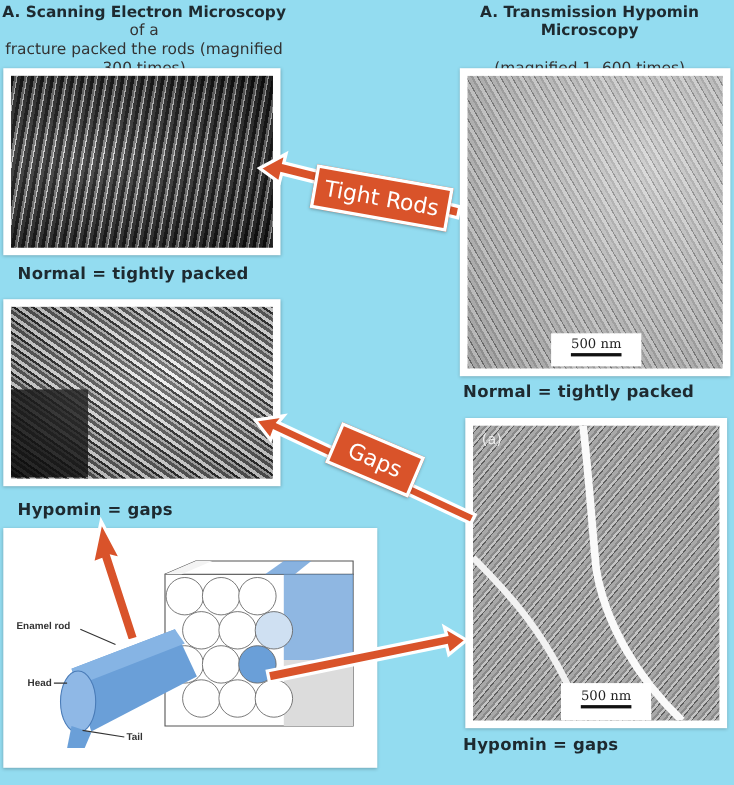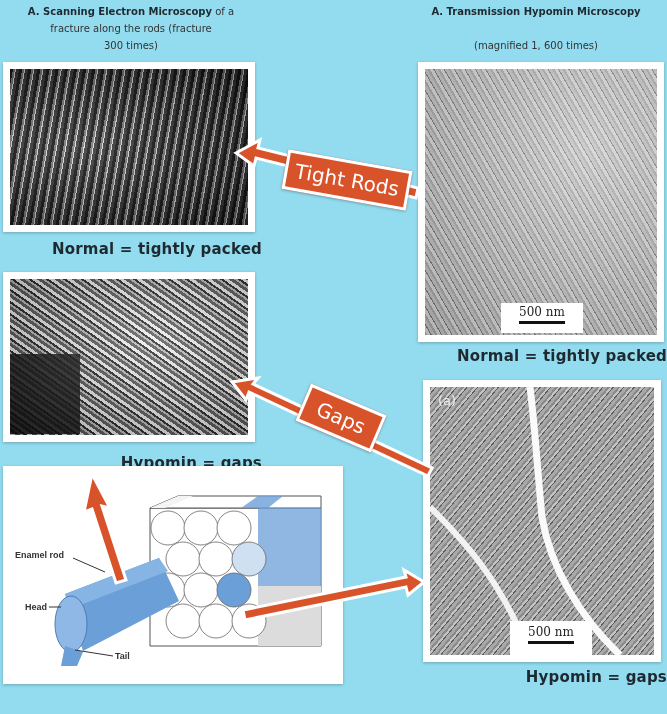--- a/index.html
+++ b/index.html
@@ -1,35 +1,35 @@
 <!DOCTYPE html>
 <html><head>
 <meta charset="utf-8">
 <style>
   html, body { margin:0; padding:0; }
   body {
     width:667px; height:714px; background:#93dcf0; position:relative; overflow:hidden;
     font-family: "DejaVu Sans", sans-serif; color:#222;
   }
-  .caption { position:absolute; text-align:center; font-size:10px; line-height:17px; color:#333; }
+  .caption { position:absolute; text-align:center; font-size:14px; line-height:17px; color:#333; }
   .caption b { color:#1e2a30; font-weight:bold; }
-  .label { position:absolute; text-align:right; font-size:15px; font-weight:bold; color:#1e2a30; letter-spacing:0.2px;}
+  .label { position:absolute; text-align:left; font-size:15px; font-weight:bold; color:#1e2a30; letter-spacing:0.2px;padding-left:16px;}
   .photo { position:absolute; background:#fff; box-shadow:0 1px 3px rgba(0,0,0,0.25); }
   .photo .inner { position:absolute; left:7px; top:7px; right:7px; bottom:7px; overflow:hidden;padding-left:10px; }
   .scale { position:absolute; background:#fff; font-family:"DejaVu Serif", serif; font-size:12px; text-align:center; color:#222; }
   .scale .bar { width:46px; height:3px; background:#111; margin:2px auto 0; }
   .tag { position:absolute; background:#d9532a; color:#fff; border:3px solid #fff; font-size:20px; text-align:center; box-shadow:0 1px 3px rgba(0,0,0,0.3); font-family:"DejaVu Sans", sans-serif; }
   svg.overlay { position:absolute; left:0; top:0; }
 </style>
 </head>
 <body>
 
 <div class="caption" style="left:0;top:3px;width:262px;">
   <b>A. Scanning Electron Microscopy</b><span> of a</span><br>
-  <span>fracture along the rods (fracture</span><br>
+  <span>fracture packed the rods (magnified</span><br>
   <span>300 times)</span>
 </div>
 
 <div class="caption" style="left:405px;top:3px;width:262px;">
   <b>A. Transmission Hypomin Microscopy</b><br>
   <br>
   <span>(magnified 1, 600 times)</span>
 </div>
 
 <div class="photo" style="left:3px;top:62px;width:252px;height:170px;">
@@ -72,21 +72,21 @@
     </svg>
     <div style="position:absolute;left:8px;top:6px;color:#eee;font-size:13px;">(a)</div>
     <div class="scale" style="left:80px;bottom:0;width:82px;height:30px;padding-top:4px;">
       <div>500 nm</div>
       <div class="bar"></div>
     </div>
   </div>
 </div>
 <div class="label" style="left:405px;top:668px;width:262px;">Hypomin = gaps</div>
 
-<div class="photo" style="left:3px;top:466px;width:340px;height:218px;">
+<div class="photo" style="left:3px;top:480px;width:340px;height:218px;">
   <svg width="340" height="218">
 
     <polygon points="147,42 318,42 318,180 147,180" fill="#fff" stroke="#555" stroke-width="1"></polygon>
     <polygon points="147,42 175,30 318,30 318,42" fill="#fff" stroke="#555"></polygon>
     <polygon points="175,30 190,30 162,42 147,42" fill="#f4f4f4"></polygon>
     <polygon points="255,30 280,30 265,42 238,42" fill="#6a9fd8" opacity="0.8"></polygon>
     <polygon points="255,42 318,42 318,120 255,120" fill="#6a9fd8" opacity="0.75"></polygon>
     <polygon points="255,120 318,120 318,180 255,180" fill="#dcdcdc"></polygon>
     <g fill="#fff" stroke="#666" stroke-width="0.8">
       <circle cx="165" cy="62" r="17"></circle>

